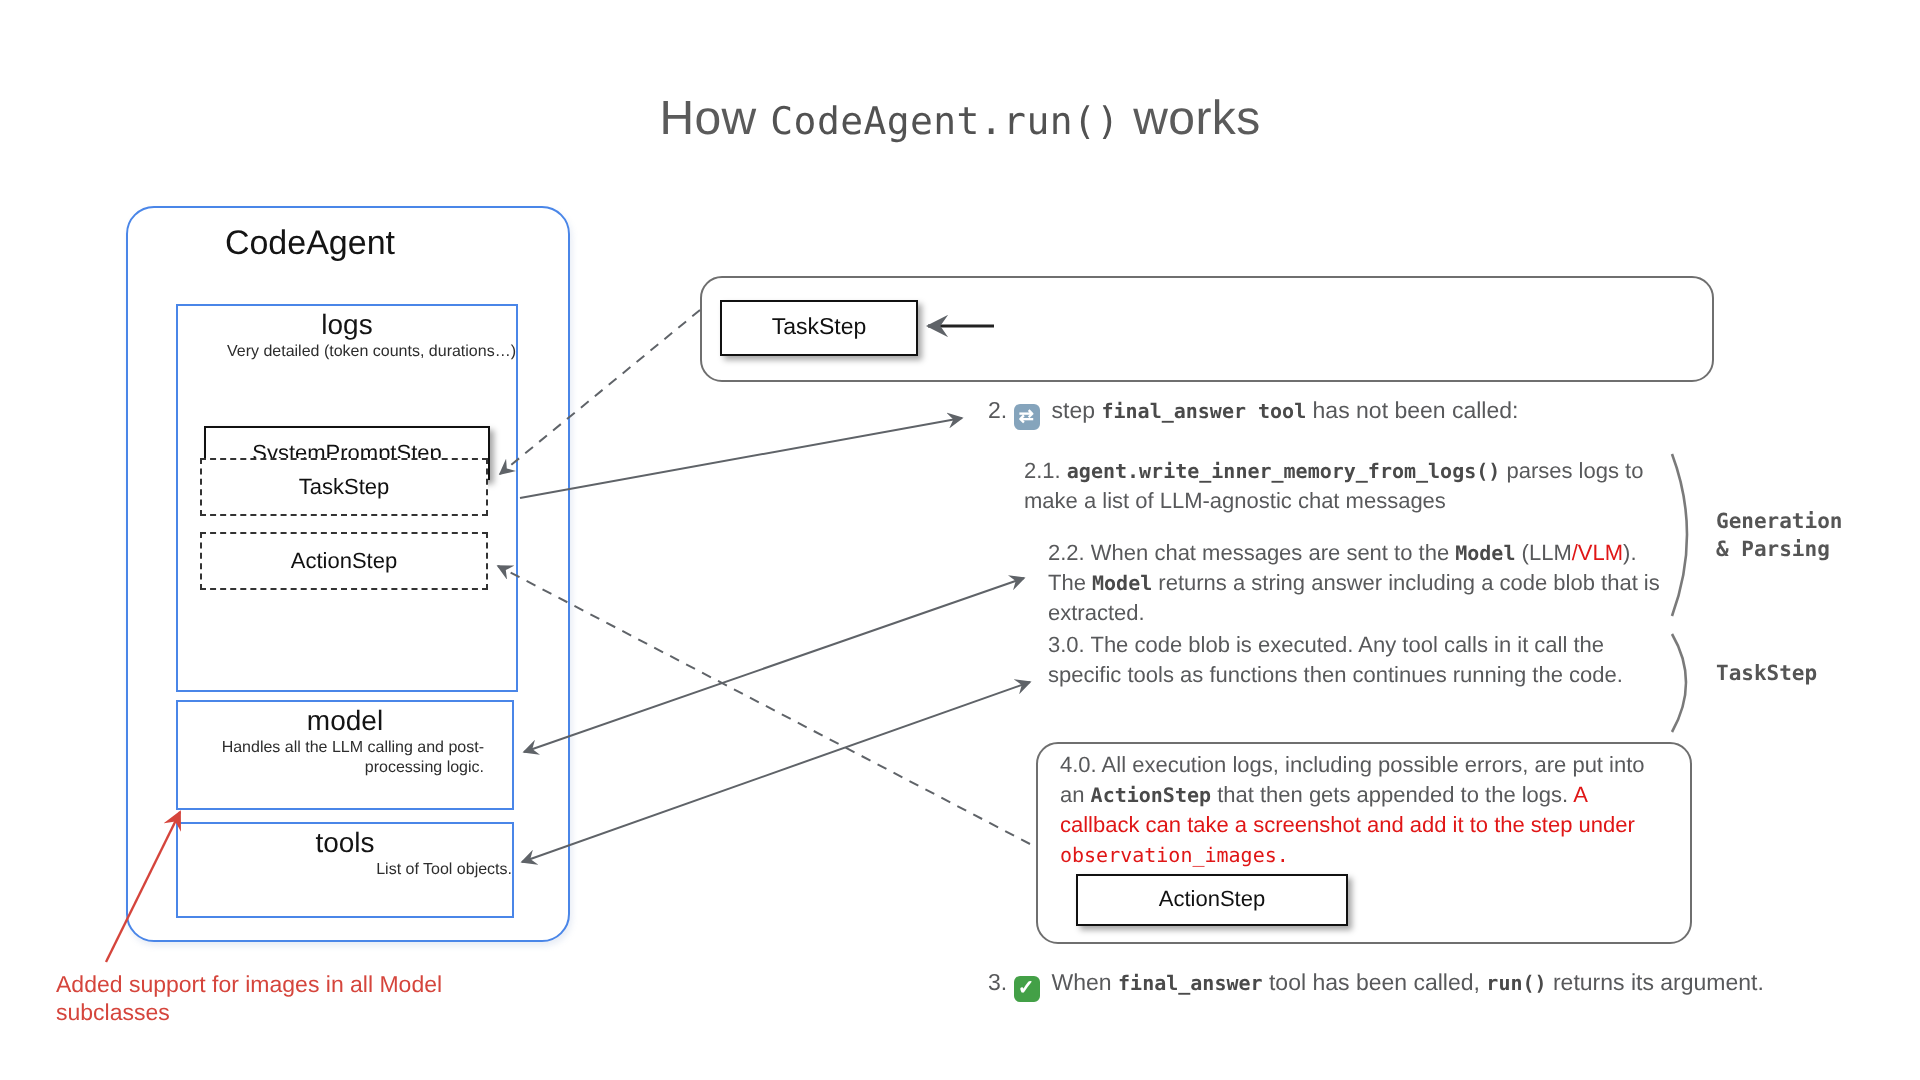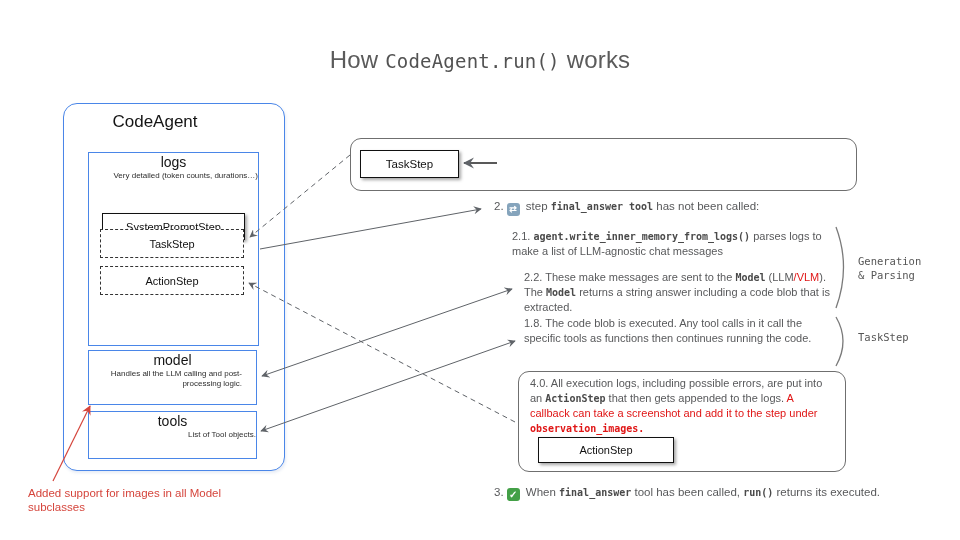--- a/index.html
+++ b/index.html
@@ -26,36 +26,36 @@
   .action-chip-logs{left:100px;top:266px;width:142px;height:27px;}
   .model-box{left:88px;top:350px;width:167px;height:53px;}
   .tools-box{left:88px;top:411px;width:167px;height:46px;}
 
   .annotation{left:28px;top:486px;width:250px;font-size:11.5px;color:#d5453c;line-height:14px;}
 
   
   .rtext{font-size:11px;color:#58595b;line-height:15px;}
   .mono{font-family:"DejaVu Sans Mono",monospace;font-weight:bold;font-size:10px;color:#4a4a4a;}
   .red{color:#e01616;}
-  .redmono{font-family:"DejaVu Sans Mono",monospace;font-weight:bold;font-size:10px;color:#e01616;}
+  .redmono{font-family:"DejaVu Sans Mono",monospace;font-weight:normal;font-size:10px;color:#e01616;}
 
   .step1-box{left:350px;top:138px;width:505px;height:51px;border:1.4px solid #6f6f6f;border-radius:11px;background:#fff;}
   .task-chip-s1{left:360px;top:150px;width:97px;height:26px;font-size:11.5px;}
   .step1-text{left:497px;top:146px;width:356px;}
 
   .step2-line{left:494px;top:200px;width:420px;font-size:11.5px;color:#58595b;}
   .iconbox{display:inline-block;width:13px;height:13px;border-radius:3px;text-align:center;vertical-align:-2px;margin:0 3px;}
   .loop{background:#85a4bc;color:#fff;font-size:9px;line-height:13px;font-weight:bold;}
   .check{background:#43a047;color:#fff;font-size:10px;line-height:13px;font-weight:bold;}
 
   .block21{left:512px;top:229px;width:312px;}
   .block22{left:524px;top:270px;width:312px;}
   .block23{left:524px;top:316px;width:316px;}
 
-  .side-label{font-family:"DejaVu Sans Mono",monospace;font-weight:normal;font-size:10.5px;color:#555;line-height:14px;}
+  .side-label{font-family:"DejaVu Sans Mono",monospace;font-weight:bold;font-size:10.5px;color:#555;line-height:14px;}
   .gen-label{left:858px;top:254px;}
   .exec-label{left:858px;top:330px;}
 
   .step24-box{left:518px;top:371px;width:326px;height:99px;border:1.4px solid #6f6f6f;border-radius:11px;background:#fff;}
   .step24-text{left:530px;top:376px;width:304px;}
   .action-chip-s24{left:538px;top:437px;width:134px;height:24px;font-size:11px;}
 
   .step3-line{left:494px;top:486px;width:440px;font-size:11.5px;color:#58595b;}
 
   svg.overlay{position:absolute;left:0;top:0;width:960px;height:540px;pointer-events:none;}
@@ -96,41 +96,41 @@
 
   <div class="abs step2-line">
     <span>2.</span><span class="iconbox loop">⇄</span><span> step </span><span class="mono">final_answer tool</span><span> has not been called:</span>
   </div>
 
   <div class="abs rtext block21">
     <span>2.1. </span><span class="mono">agent.write_inner_memory_from_logs()</span><span> parses logs to make a list of LLM-agnostic chat messages</span>
   </div>
 
   <div class="abs rtext block22">
-    <span>2.2. </span><span>These make messages are sent to the </span><span class="mono">Model</span><span> (LLM</span><span class="red">/VLM</span><span>). The </span><span class="mono">Model</span><span>  returns a string answer including a code blob that is extracted.</span>
+    <span>2.2. </span><span>When chat messages are sent to the </span><span class="mono">Model</span><span> (LLM</span><span class="red">/VLM</span><span>). The </span><span class="mono">Model</span><span>  returns a string answer including a code blob that is extracted.</span>
   </div>
 
   <div class="abs side-label gen-label">
     <div>Generation</div>
     <div>&amp; Parsing</div>
   </div>
   <div class="abs side-label exec-label">TaskStep</div>
 
   <div class="abs rtext block23">
-    <span>1.8. </span><span>The code blob is executed. Any tool calls in it call the specific tools as functions then continues running the code.</span>
+    <span>3.0. </span><span>The code blob is executed. Any tool calls in it call the specific tools as functions then continues running the code.</span>
   </div>
 
   <div class="abs step24-box"></div>
   <div class="abs rtext step24-text">
     <span>4.0. </span><span>All execution logs, including possible errors, are put into an </span><span class="mono">ActionStep</span><span> that then gets appended to the logs. </span><span class="red">A callback can  take a screenshot and add it to the step under </span><span class="redmono">observation_images.</span>
   </div>
   <div class="abs chip chip-solid action-chip-s24">ActionStep</div>
 
   <div class="abs step3-line">
-    <span>3.</span><span class="iconbox check">✓</span><span> When </span><span class="mono">final_answer</span><span> tool has been called, </span><span class="mono">run()</span><span> returns its executed.</span>
+    <span>3.</span><span class="iconbox check">✓</span><span> When </span><span class="mono">final_answer</span><span> tool has been called, </span><span class="mono">run()</span><span> returns its argument.</span>
   </div>
 
   <svg class="overlay" viewBox="0 0 960 540">
     <defs>
       <marker id="ah" viewBox="0 0 10 10" refX="9" refY="5" markerWidth="8" markerHeight="8" orient="auto-start-reverse">
         <path d="M0,0 L10,5 L0,10 L3.5,5 z" fill="#5f6368"></path>
       </marker>
       <marker id="ahr" viewBox="0 0 10 10" refX="9" refY="5" markerWidth="8" markerHeight="8" orient="auto">
         <path d="M0,0 L10,5 L0,10 L3.5,5 z" fill="#d5453c"></path>
       </marker>

